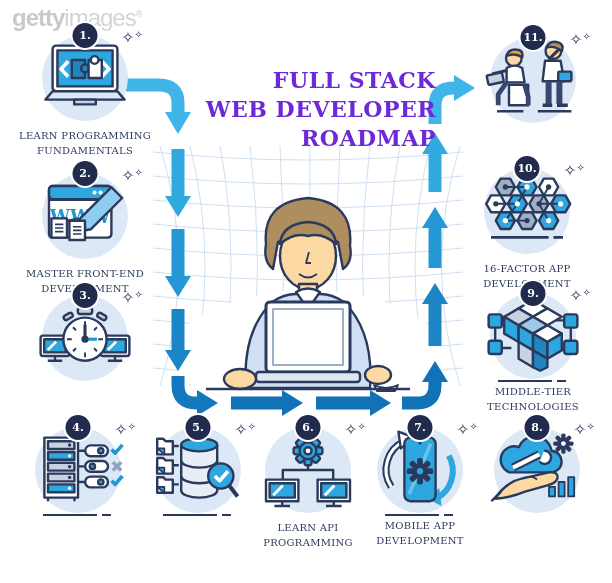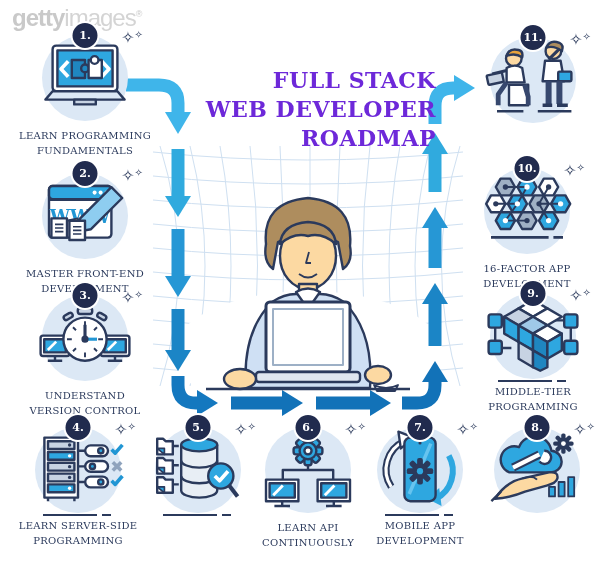--- a/index.html
+++ b/index.html
@@ -197,22 +197,20 @@
           <circle cx="40" cy="41" r="18" fill="#fff"></circle>
           <path d="M40 26 v4 M40 52 v4 M25 41 h4 M51 41 h4 M30 31 l2.5 2.5 M50 31 l-2.5 2.5 M30 51 l2.5 -2.5 M50 51 l-2.5 -2.5" stroke-width="1.6"></path>
           <path d="M40 41 V29" stroke-width="2.6"></path>
           <path d="M40 41 H50" stroke="#2196d4" stroke-width="2.6"></path>
           <circle cx="40" cy="41" r="2" fill="#2b3a5c"></circle>
         </g>
       </svg>
       <div class="badge">3.</div>
       <div class="sparkle">✧<span class="s2">✧</span></div>
     </div>
-    <div class="label">UNDERSTAND
-VERSION CONTROL</div>
   </div>
 
   <div class="stage" style="left:3px;top:422px;width:150px;">
     <div class="art">
       <div class="circle"></div>
       <svg class="icon" viewBox="0 0 80 80">
         <g stroke="#2b3a5c" stroke-width="2" stroke-linejoin="round">
           <rect x="12" y="13" width="28" height="50" fill="#fff"></rect>
           <rect x="15" y="16" width="22" height="6.5" fill="#c7d3e3"></rect>
             <circle cx="33" cy="19.2" r="1.4" fill="#2b3a5c" stroke="none"></circle>
@@ -237,22 +235,20 @@
           <path d="M68 49 l3 3 6 -7" stroke="#2196d4" stroke-width="3" fill="none"></path>
         </g>
       </svg>
       <div class="badge">4.</div>
       <div class="sparkle">✧<span class="s2">✧</span></div>
     </div>
     <div class="ground">
         <span class="g1"></span>
         <span class="g2"></span>
       </div>
-    <div class="label">LEARN SERVER-SIDE
-PROGRAMMING</div>
   </div>
 
   <div class="stage" style="left:123px;top:422px;width:150px;">
     <div class="art">
       <div class="circle"></div>
       <svg class="icon" viewBox="0 0 80 80">
         <g stroke="#2b3a5c" stroke-width="2" stroke-linejoin="round">
           <path d="M6 14 h5 l2 2 h6 v11 h-13 z" fill="#fff"></path>
             <path d="M6 22 l6 5 v-5 z" fill="#2ea7e0" stroke-width="1.4"></path>
           <path d="M6 30 h5 l2 2 h6 v11 h-13 z" fill="#fff"></path>
@@ -300,21 +296,21 @@
           <rect x="48" y="48" width="27" height="18" fill="#fff"></rect>
           <rect x="51" y="51" width="21" height="12" fill="#2ea7e0"></rect>
           <path d="M54 61 l8 -8" stroke="#fff" stroke-width="2.4"></path>
           <path d="M61.5 66 v4 M55 70 h13" fill="none"></path>
         </g>
       </svg>
       <div class="badge">6.</div>
       <div class="sparkle">✧<span class="s2">✧</span></div>
     </div>
     <div class="label">LEARN API
-CONTINUOUSLY</div>
+PROGRAMMING</div>
   </div>
 
   <div class="stage" style="left:345px;top:422px;width:150px;">
     <div class="art">
       <div class="circle"></div>
       <svg class="icon" viewBox="0 0 80 80">
         <g stroke="#2b3a5c" stroke-width="2" stroke-linejoin="round">
           <path d="M16 54 A 26 26 0 0 1 27 16" fill="none" stroke-width="6"></path>
           <path d="M16 54 A 26 26 0 0 1 27 16" fill="none" stroke="#fff" stroke-width="2.6"></path>
           <polygon points="22,8 35,13 24,22" fill="#fff"></polygon>
@@ -404,21 +400,21 @@
         </g>
       </svg>
       <div class="badge">9.</div>
       <div class="sparkle">✧<span class="s2">✧</span></div>
     </div>
     <div class="ground">
         <span class="g1"></span>
         <span class="g2"></span>
       </div>
     <div class="label">MIDDLE-TIER
-PROGRAMMING</div>
+TECHNOLOGIES</div>
   </div>
 
   <div class="stage" style="left:450px;top:163px;width:154px;">
     <div class="art">
       <div class="circle"></div>
       <svg class="icon" viewBox="0 0 80 80">
         <g stroke="#2b3a5c" stroke-width="2" stroke-linejoin="round">
           <polygon points="14,20 18,13 26,13 30,20 26,27 18,27" fill="#9fb0c4"></polygon>
           <polygon points="32,20 36,13 44,13 48,20 44,27 36,27" fill="#2ea7e0"></polygon>
           <polygon points="50,20 54,13 62,13 66,20 62,27 54,27" fill="#fff"></polygon>

